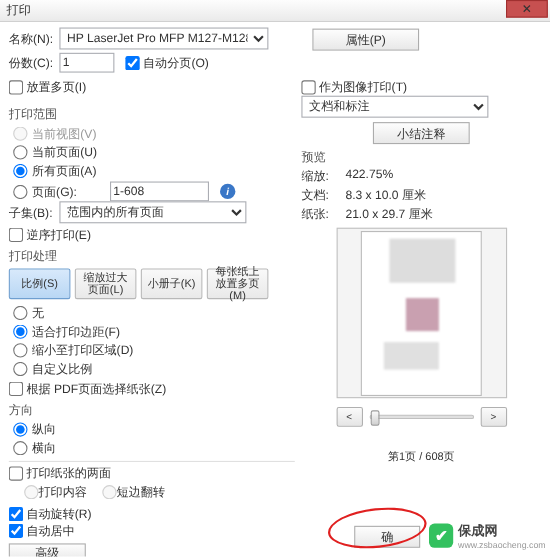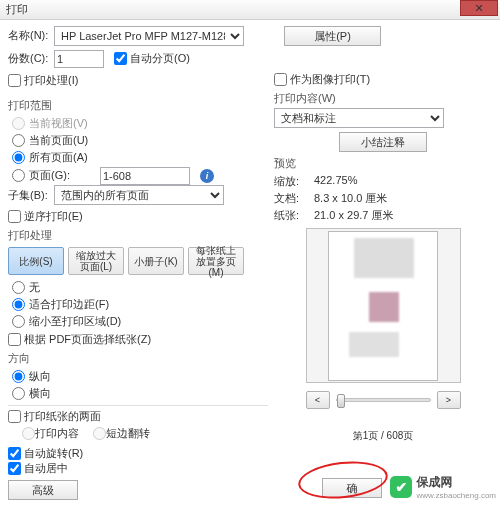--- a/index.html
+++ b/index.html
@@ -76,21 +76,21 @@
       <input type="text" class="spin" value="1" style="">
       <label class="il" style="margin-left:10px">
         <input type="checkbox" class="cb" checked="" style="">
         <span>自动分页(O)</span>
       </label>
     </div>
 
     <div class="row">
       <label class="il">
         <input type="checkbox" class="cb" style="">
-        <span>打印处理(I)</span>
+        <span>放置多页(I)</span>
       </label>
     </div>
 
     <div class="group-title">打印范围</div>
     <div class="radio-row">
         <input type="radio" name="rg" disabled="" style="">
         <span style="color:#999">当前视图(V)</span>
       </div>
     <div class="radio-row">
         <input type="radio" name="rg" style="">
@@ -128,20 +128,24 @@
         <input type="radio" name="sc" style="">
         <span>无</span>
       </div>
     <div class="radio-row">
         <input type="radio" name="sc" checked="" style="">
         <span>适合打印边距(F)</span>
       </div>
     <div class="radio-row">
         <input type="radio" name="sc" style="">
         <span>缩小至打印区域(D)</span>
+      </div>
+    <div class="radio-row">
+        <input type="radio" name="sc" style="">
+        <span>自定义比例</span>
       </div>
     <label class="il" style="margin-top:2px">
         <input type="checkbox" class="cb" style="">
         <span>根据 PDF页面选择纸张(Z)</span>
       </label>
 
     <div class="group-title">方向</div>
     <div class="radio-row">
         <input type="radio" name="or" checked="" style="">
         <span>纵向</span>
@@ -181,21 +185,20 @@
   <div class="col right">
     <div class="row">
       <div class="btn prop">属性(P)</div>
     </div>
     <div style="height:22px"></div>
     <label class="il">
         <input type="checkbox" class="cb" style="">
         <span>作为图像打印(T)</span>
       </label>
 
-    <div class="group-title">打印内容(W)</div>
     <select style="width:170px"><option>文档和标注</option></select>
     <div style="display:flex;justify-content:center;margin-top:4px">
         <div class="btn wide">小结注释</div>
       </div>
 
     <div class="group-title">预览</div>
     <div class="kv">
         <span class="k">缩放:</span>
         <span>422.75%</span>
       </div>

